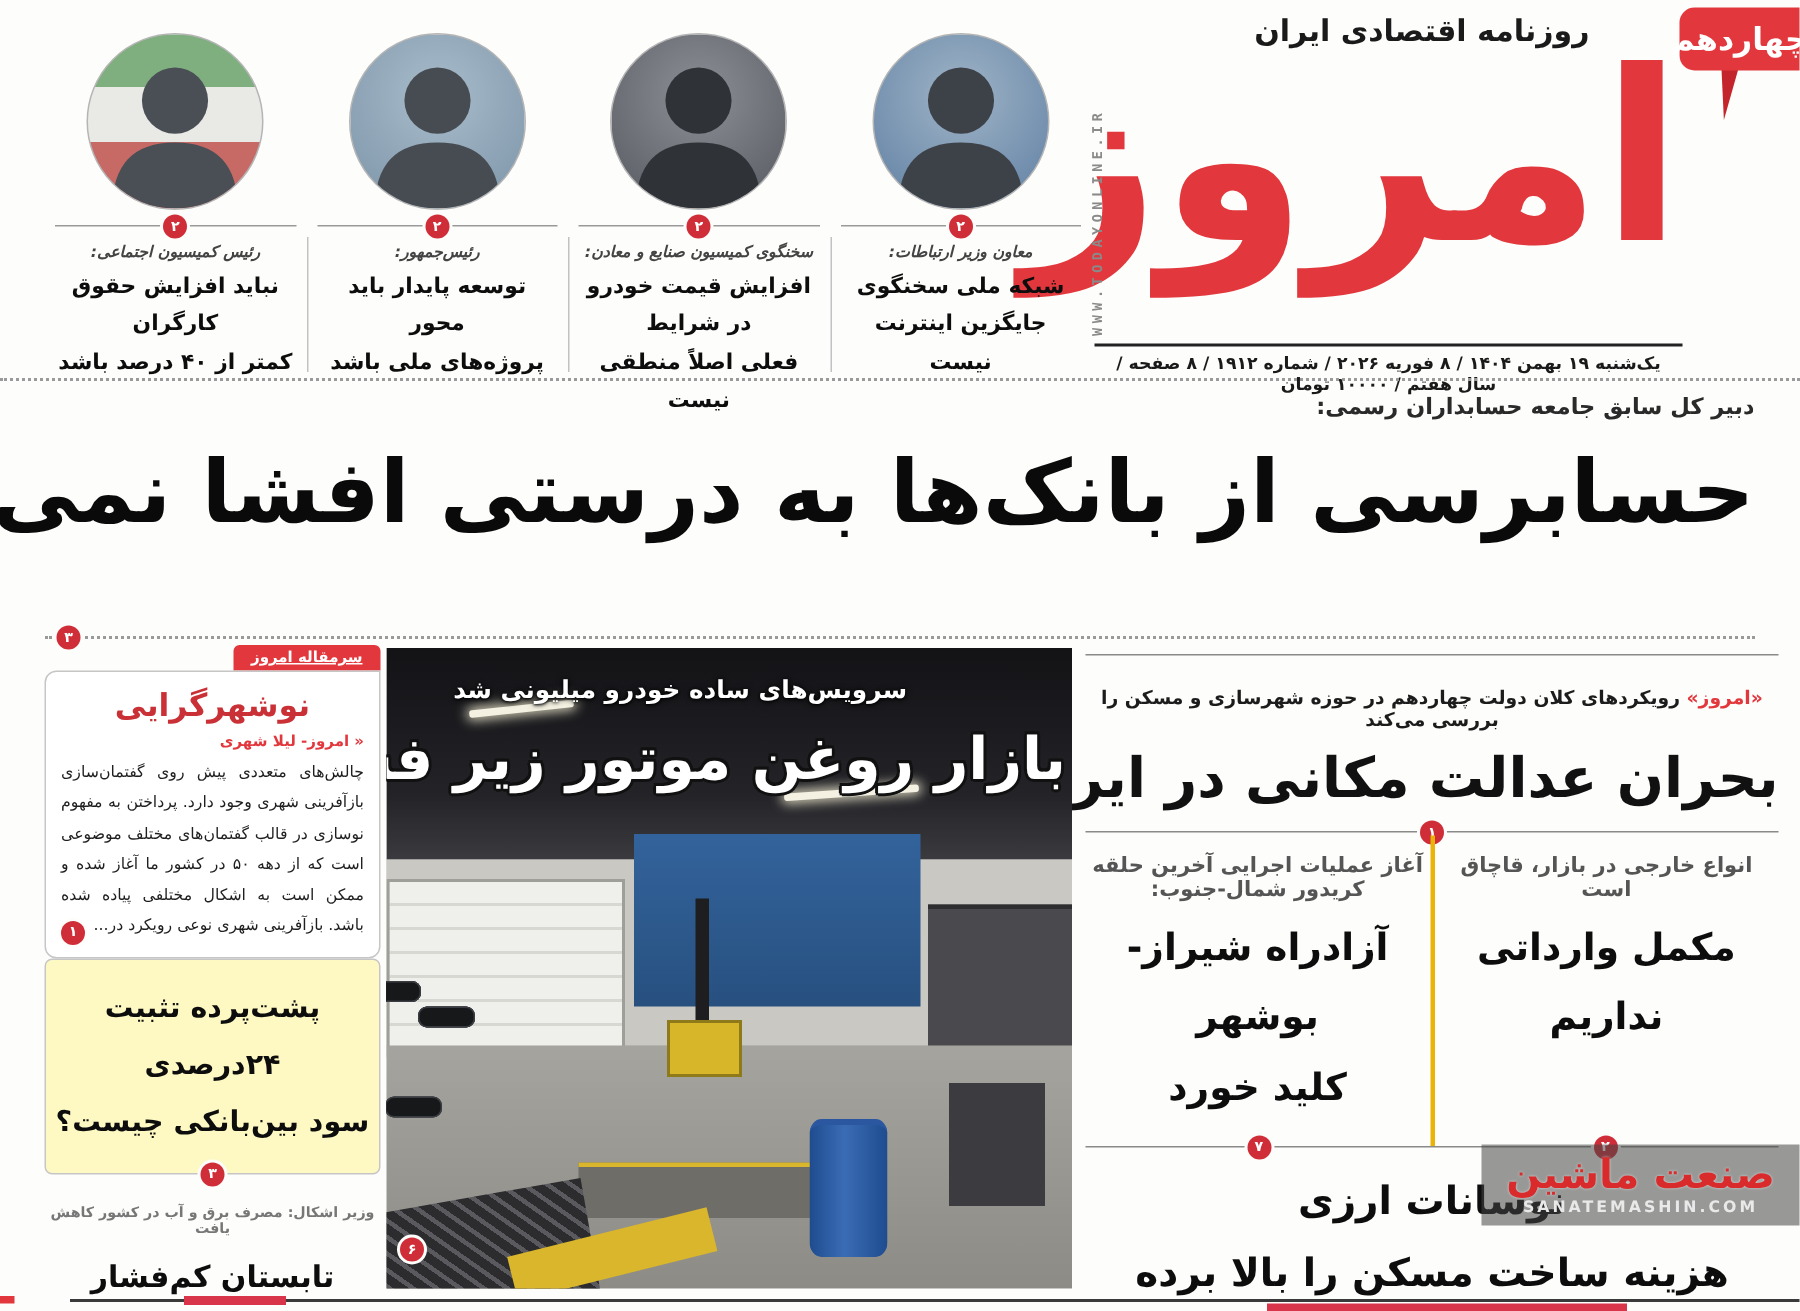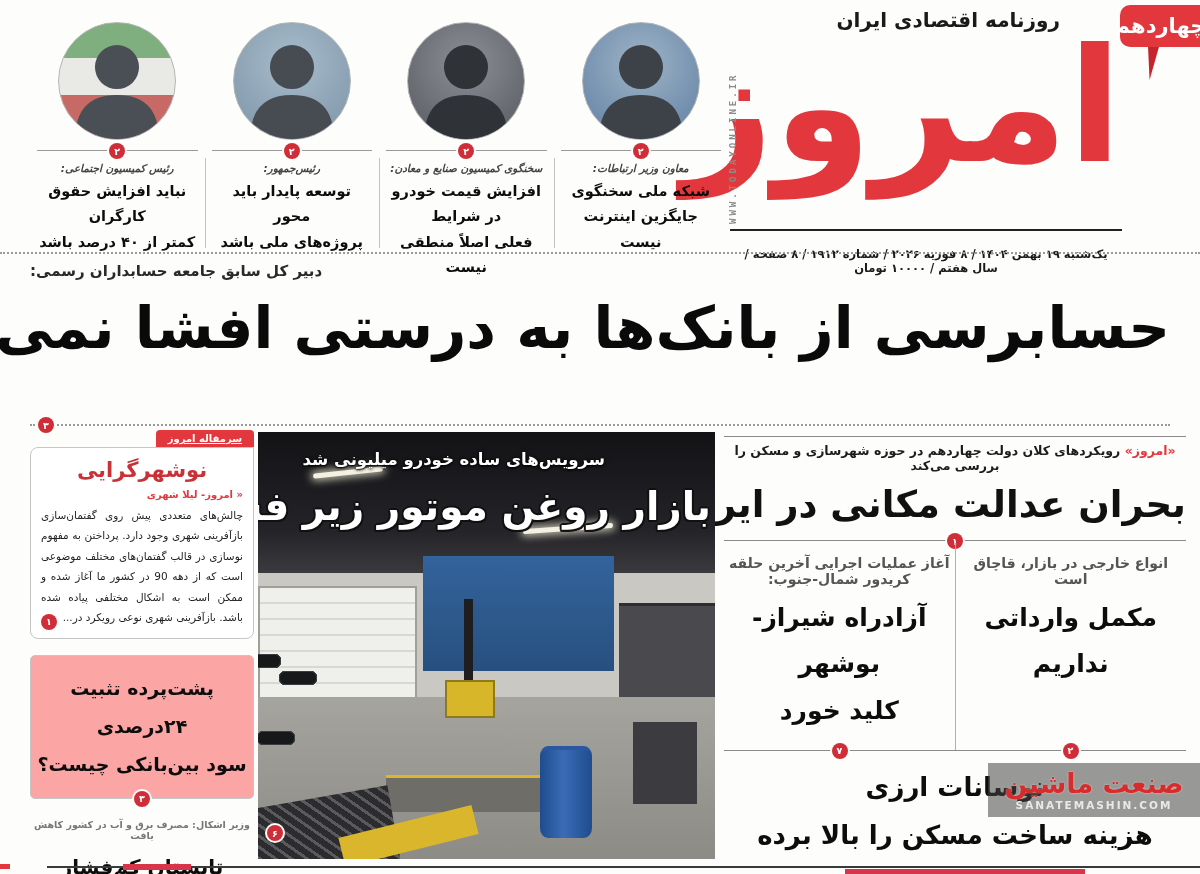--- a/index.html
+++ b/index.html
@@ -9,55 +9,55 @@
 
   
   .tagline{position:absolute;top:8px;right:140px;font-size:20px;font-weight:bold;color:#1a1a1a;}
   .mast-title{position:absolute;top:16px;right:78px;font-size:158px;line-height:1.15;font-weight:bold;color:#e2383d;}
   .site-vertical{position:absolute;left:728px;top:12px;height:212px;writing-mode:vertical-rl;transform:rotate(180deg);
         direction:ltr;font-family:"DejaVu Sans Mono",monospace;font-size:9px;font-weight:bold;color:#8a8a8a;letter-spacing:3px;}
   .ribbon{position:absolute;top:5px;right:0;width:80px;height:42px;background:#e2383d;border-radius:10px 0 0 10px;
         display:flex;align-items:center;justify-content:center;color:#fff;font-size:21px;font-weight:bold;z-index:4;}
   .ribbon-tail{position:absolute;top:8px;right:30px;width:34px;height:72px;background:#c4242b;
         clip-path:polygon(30% 0,100% 0,40% 100%);z-index:3;}
-  .dateline{position:absolute;top:229px;right:78px;width:392px;border-top:2px solid #222;padding-top:16px;
+  .dateline{position:absolute;top:229px;right:78px;width:392px;border-top:2px solid #222;padding-top:4px;
         font-size:11.5px;font-weight:bold;text-align:center;color:#1a1a1a;}
   .dots-top{position:absolute;top:252px;left:0;right:0;border-top:2px dotted #9a9a9a;}
 
   
   .top-strip{position:absolute;left:30px;top:10px;width:698px;height:240px;display:flex;}
   .strip-item{flex:1;position:relative;padding:0 7px;text-align:center;}
   .strip-item:not(:last-child)::after{content:"";position:absolute;left:0;top:148px;bottom:2px;width:1px;background:#c2c2c2;}
   .portrait{width:116px;height:116px;border-radius:50%;margin:12px auto 10px;border:1px solid #b5b5b5;overflow:hidden;}
   .caption{position:relative;border-top:1px solid #9a9a9a;padding-top:11px;margin-top:6px;}
   .caption .badge{position:absolute;top:-8px;left:50%;transform:translateX(-50%);}
   .cap-kicker{font-size:10.5px;font-weight:bold;color:#444;margin-bottom:5px;font-style:italic;}
   .cap-head{font-size:14.5px;font-weight:bold;line-height:1.75;color:#0d0d0d;}
 
   .badge{display:inline-flex;align-items:center;justify-content:center;width:16px;height:16px;border-radius:50%;
         background:#cf2e38;color:#fff;font-size:9.5px;font-weight:bold;box-shadow:0 0 0 2px #fdfdfb;}
 
   
-  .lead{position:absolute;top:262px;left:30px;right:30px;text-align:left;}
+  .lead{position:absolute;top:262px;left:30px;right:30px;text-align:right;}
   .lead-kicker{font-size:15px;font-weight:bold;color:#2a2a2a;margin-bottom:14px;}
   .lead-head{font-size:58px;font-weight:bold;color:#0a0a0a;letter-spacing:-1px;white-space:nowrap;}
   .lead-rule{position:absolute;top:424px;left:30px;right:30px;border-top:2px dotted #9a9a9a;}
   .lead-rule .badge{position:absolute;top:-9px;left:8px;}
 
   
   .col-right{position:absolute;top:436px;right:14px;width:462px;}
-  .rc-sec1{border-top:1px solid #8a8a8a;padding-top:6px;text-align:center;}
+  .rc-sec1{border-top:1px solid #8a8a8a;padding-top:20px;text-align:center;}
   .rc-kicker{font-size:12.5px;font-weight:bold;color:#1c1c1c;}
   .rc-kicker .brand{color:#e2383d;}
   .rc-head1{font-size:37px;font-weight:bold;letter-spacing:-0.5px;margin:10px 0 14px;white-space:nowrap;}
   .rule{position:relative;border-top:1px solid #8a8a8a;}
   .rule .badge{position:absolute;top:-8px;left:50%;transform:translateX(-50%);}
   .rc-duo{display:flex;margin-top:2px;}
   .rc-duo-item{flex:1;text-align:center;padding:12px 4px 16px;position:relative;}
-  .rc-duo-item:first-child{border-left:1px solid #eab308;}
+  .rc-duo-item:first-child{border-left:3px solid #eab308;}
   .duo-kicker{font-size:14px;font-weight:bold;color:#555;margin-bottom:8px;}
   .duo-head{font-size:25px;font-weight:bold;line-height:1.85;color:#0d0d0d;}
   .rc-stack{text-align:center;padding:12px 4px 16px;position:relative;}
   .stack-head{font-size:26px;font-weight:bold;line-height:1.85;color:#0d0d0d;}
 
   .watermark{position:absolute;top:763px;right:0;width:212px;height:54px;background:rgba(70,70,70,0.55);
         z-index:8;display:flex;flex-direction:column;align-items:center;justify-content:center;}
   .wm-title{font-size:27px;font-weight:bold;color:#d92b2b;text-shadow:0 0 2px rgba(255,255,255,.6);line-height:1;}
   .wm-url{direction:ltr;font-size:10.5px;font-weight:bold;color:#e9e9e9;letter-spacing:2px;margin-top:2px;}
 
@@ -88,21 +88,21 @@
 
   
   .col-left{position:absolute;top:430px;left:30px;width:224px;}
   .tab{display:block;width:fit-content;background:#e2383d;color:#fff;font-size:10px;font-weight:bold;
         padding:3px 12px;border-radius:4px 4px 0 0;text-decoration:underline;}
   .ed-box{border:1px solid #c6c6c6;border-radius:8px 0 8px 8px;padding:10px 10px 10px;background:#fff;position:relative;}
   .ed-title{text-align:center;color:#ca3136;font-size:21px;font-weight:bold;margin-bottom:7px;}
   .ed-byline{color:#e2383d;font-size:10px;font-weight:bold;margin-bottom:5px;}
   .ed-body{font-size:10.5px;line-height:1.95;text-align:justify;color:#1f1f1f;}
   .ed-badge{position:absolute;left:10px;bottom:8px;}
-  .lc-box{margin-top:16px;border:1px solid #c6c6c6;border-radius:5px;padding:13px 6px 15px;text-align:center;position:relative;background:#fca5a5;}
+  .lc-box{border:1px solid #c6c6c6;border-radius:5px;padding:13px 6px 15px;text-align:center;position:relative;background:#fef9c3;}
   .lc-box .badge,.lc-plain .badge{position:absolute;bottom:-9px;left:50%;transform:translateX(-50%);}
   .lc-kicker{font-size:9.5px;font-weight:bold;color:#777;margin-bottom:6px;}
   .lc-head{font-size:19px;font-weight:bold;line-height:2.0;color:#0d0d0d;}
   .lc-plain{margin-top:20px;text-align:center;position:relative;padding-bottom:14px;}
   .lc-plain .lc-head{font-size:20px;}
 
   
   .bottom-rule{position:absolute;top:866px;left:47px;right:0;border-top:2px solid #3a3a3a;}
   .bottom-red-left{position:absolute;top:864px;left:123px;width:68px;height:6px;background:#d8344a;}
   .bottom-red-right{position:absolute;top:869px;left:845px;width:240px;height:5px;background:#d8344a;}
@@ -278,21 +278,21 @@
     <div class="photo-kicker">سرویس‌های ساده خودرو میلیونی شد</div>
     <div class="photo-headline">بازار روغن موتور زیر فشار گرانی</div>
     <span class="badge photo-badge">۶</span>
   </div>
 
   <div class="col-left">
     <span class="tab">سرمقاله امروز</span>
     <div class="ed-box">
       <div class="ed-title">نوشهرگرایی</div>
       <div class="ed-byline"><span>«</span><span> امروز- لیلا شهری</span></div>
-      <div class="ed-body">چالش‌های متعددی پیش روی گفتمان‌سازی بازآفرینی شهری وجود دارد. پرداختن به مفهوم نوسازی در قالب گفتمان‌های مختلف موضوعی است که از دهه 90 در کشور ما آغاز شده و ممکن است به اشکال مختلفی پیاده شده باشد. بازآفرینی شهری نوعی رویکرد در...</div>
+      <div class="ed-body">چالش‌های متعددی پیش روی گفتمان‌سازی بازآفرینی شهری وجود دارد. پرداختن به مفهوم نوسازی در قالب گفتمان‌های مختلف موضوعی است که از دهه ۵۰ در کشور ما آغاز شده و ممکن است به اشکال مختلفی پیاده شده باشد. بازآفرینی شهری نوعی رویکرد در...</div>
       <span class="badge ed-badge">۱</span>
     </div>
 
     <div class="lc-box">
       <div class="lc-head pre">پشت‌پرده تثبیت ۲۴درصدی
 سود بین‌بانکی چیست؟</div>
       <span class="badge">۳</span>
     </div>
 
     <div class="lc-plain">

